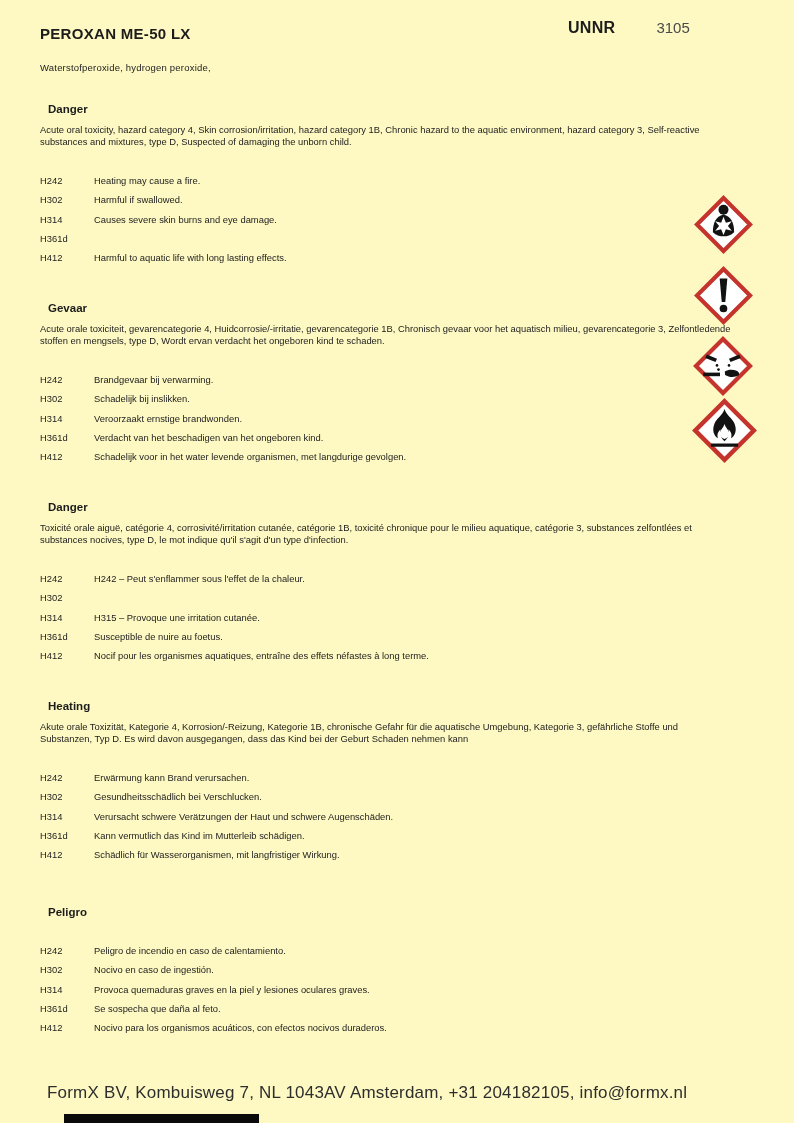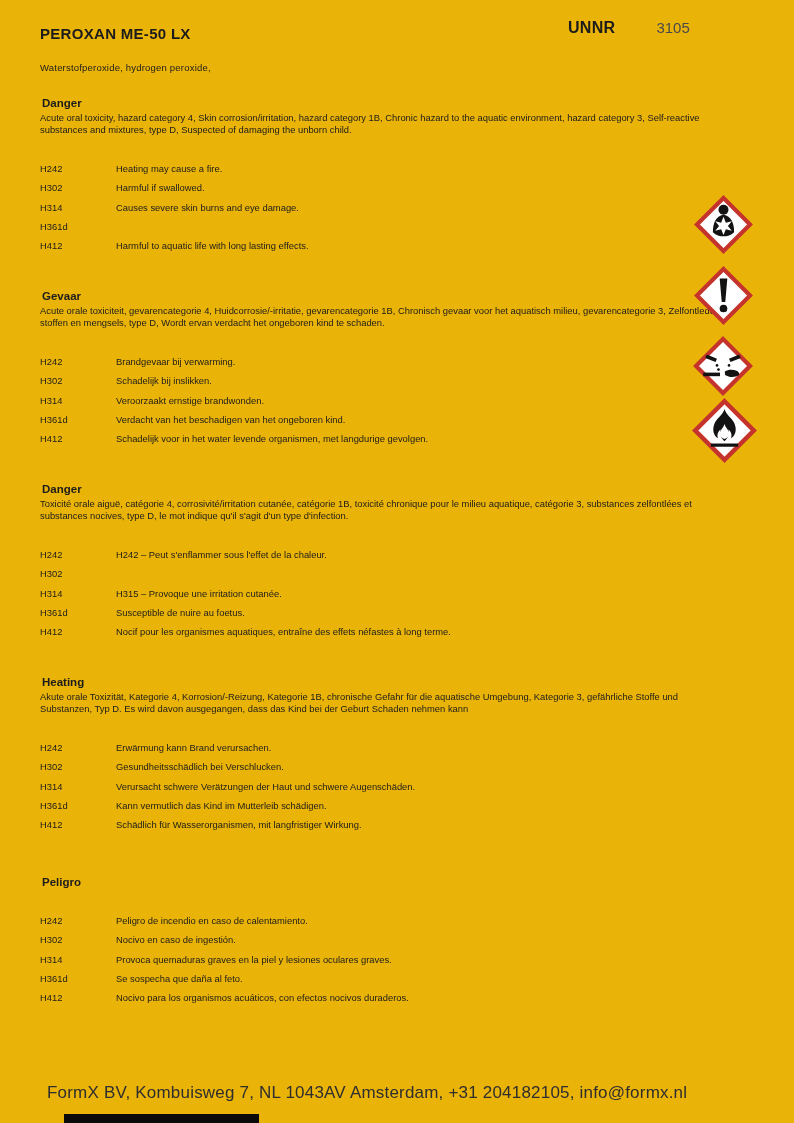--- a/index.html
+++ b/index.html
@@ -1,36 +1,36 @@
 <!DOCTYPE html>
 <html style="--ghs-red: #c5342c; --text: #1c1c1c;"><head>
 <meta charset="utf-8">
 <style>
   html,body { margin:0; padding:0; background:#e8e8e8; }
   :root { --ghs-red:#c5342c; --text:#1c1c1c; }
   .page {
     position:relative; width:794px; height:1123px; margin:0 auto;
-    background:#eab308; overflow:hidden;
+    background:#fef9c3; overflow:hidden;
     font-family:"Liberation Sans", sans-serif; color:var(--text);
   }
   .title { position:absolute; left:40px; top:25px; margin:0;
            font-size:15px; font-weight:bold; letter-spacing:.3px; }
   .un-block { position:absolute; left:568px; top:19px; white-space:nowrap; }
   .un-label { font-size:16px; font-weight:bold; letter-spacing:.3px; }
   .un-number { font-size:15px; color:#4a4a4a; margin-left:41px; }
   .subtitle { position:absolute; left:40px; top:62px; font-size:9.5px; letter-spacing:.2px; }
 
   .sections { position:absolute; left:40px; top:94px; width:692px; }
   .hazard-section { height:191px; }
   .hazard-section:nth-child(4) { height:198px; }
-  .hazard-section h2 { margin:2px; font-size:11.5px; font-weight:bold; line-height:14px; }
+  .hazard-section h2 { margin:8px; font-size:11.5px; font-weight:bold; line-height:14px; }
   .hazard-section p { margin:2px 0 0 0; font-size:9.4px; line-height:12.4px; min-height:25px; }
   .rows { margin-top:26px; }
   .row { display:flex; height:19.3px; font-size:9.4px; align-items:flex-start; }
-  .code { width:76px; flex:none; }
+  .code { width:54px; flex:none; }
   .desc { flex:1; }
 
   .picto { position:absolute; }
   .picto svg { display:block; width:100%; height:100%; }
   .p1 { left:694px; top:195px; width:59px; height:59px; }
   .p2 { left:694px; top:266px; width:59px; height:59px; }
   .p3 { left:693px; top:336px; width:60px; height:60px; }
   .p4 { left:692px; top:398px; width:65px; height:65px; }
   .diamond { fill:#fff; stroke:var(--ghs-red); stroke-width:7; stroke-linejoin:miter; }
   .blk { fill:#121212; }

